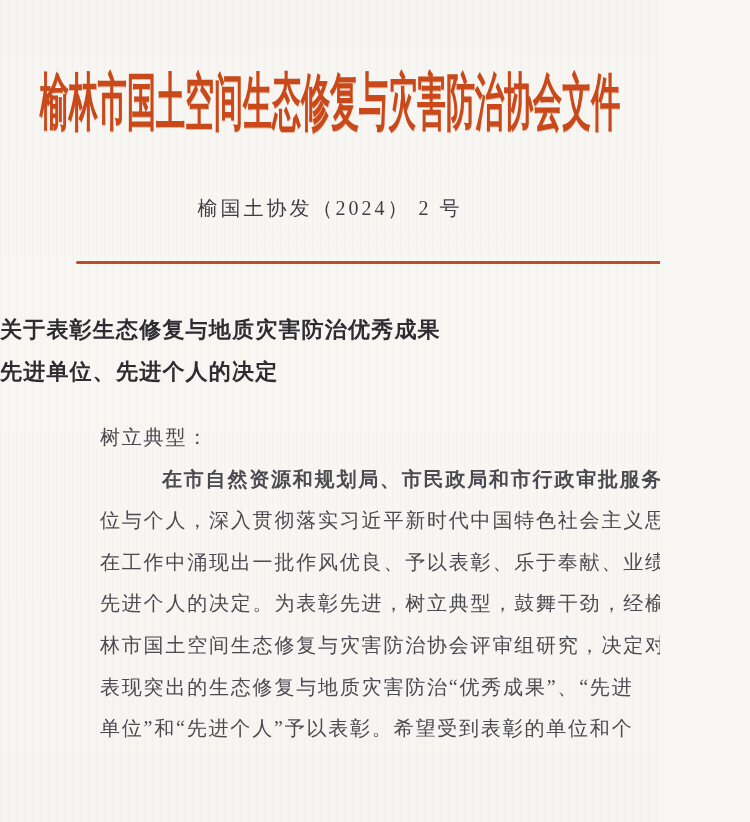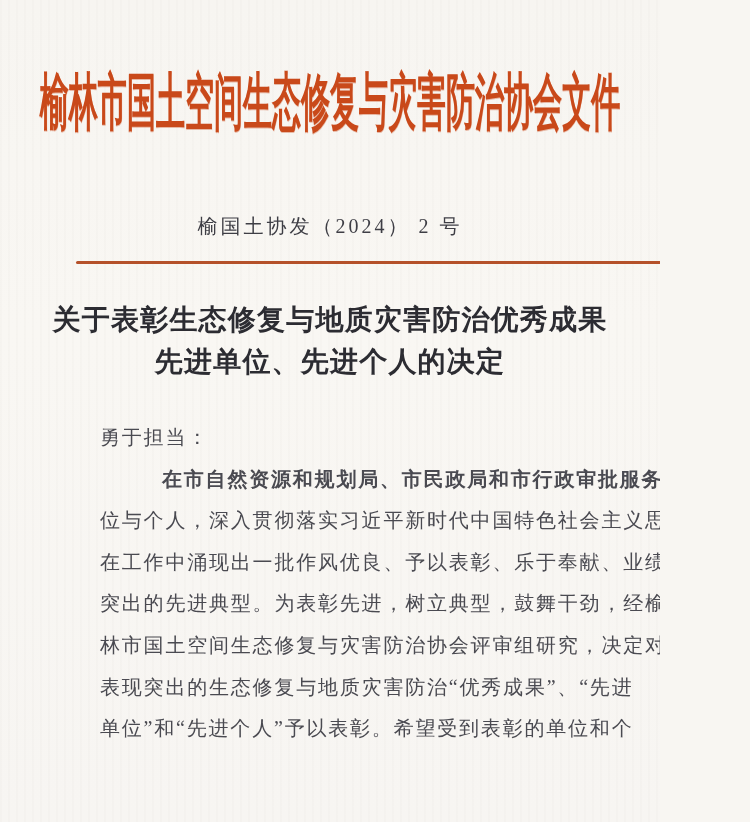--- a/index.html
+++ b/index.html
@@ -28,46 +28,45 @@
     line-height: 1.05;
     color: #c9491a;
     white-space: nowrap;
     letter-spacing: 0;
     transform: translateX(-50%) scale(0.468, 1);
     text-shadow: 0.5px 0.5px 0 rgba(201,73,26,0.35);
   }
   
   .doc-number {
     position: absolute;
-    top: 213px;
+    top: 195px;
     left: 0;
     width: 100%;
     text-align: center;
     font-size: 20px;
     letter-spacing: 3px;
     color: #3e3e45;
   }
   
   .divider {
     position: absolute;
     top: 261px;
     left: 76px;
     width: 600px;
     height: 3px;
     background: #b5512a;
     border-radius: 1.5px;
   }
   
   .doc-title {
     position: absolute;
-    top: 299px;
+    top: 309px;
     left: 0;
     width: 100%;
-    text-align: center;
-    font-size: 28px;
+    font-size: 22px;
     font-weight: 700;
     letter-spacing: 1.2px;
     line-height: 42px;
     color: #2c2c32;
   }
   
   .body-block {
     position: absolute;
     top: 417px;
     left: 100px;
@@ -93,23 +92,23 @@
   <div class="doc-number">榆国土协发（2024） 2 号</div>
 
   <div class="divider"></div>
 
   <div class="doc-title">
     <div>关于表彰生态修复与地质灾害防治优秀成果</div>
     <div>先进单位、先进个人的决定</div>
   </div>
 
   <div class="body-block">
-    <div class="body-line">勇于担当：</div>
+    <div class="body-line">树立典型：</div>
     <div class="body-line indent">在市自然资源和规划局、市民政局和市行政审批服务</div>
     <div class="body-line">位与个人，深入贯彻落实习近平新时代中国特色社会主义思</div>
     <div class="body-line">在工作中涌现出一批作风优良、予以表彰、乐于奉献、业绩</div>
-    <div class="body-line">突出的先进典型。为表彰先进，树立典型，鼓舞干劲，经榆</div>
+    <div class="body-line">先进个人的决定。为表彰先进，树立典型，鼓舞干劲，经榆</div>
     <div class="body-line">林市国土空间生态修复与灾害防治协会评审组研究，决定对</div>
     <div class="body-line">表现突出的生态修复与地质灾害防治“优秀成果”、“先进</div>
     <div class="body-line">单位”和“先进个人”予以表彰。希望受到表彰的单位和个</div>
   </div>
 
 </div>
 
 </body></html>

